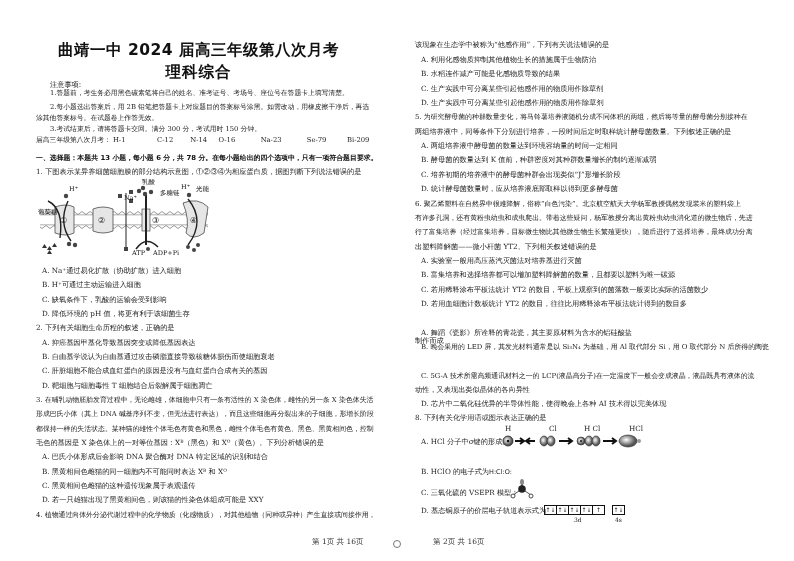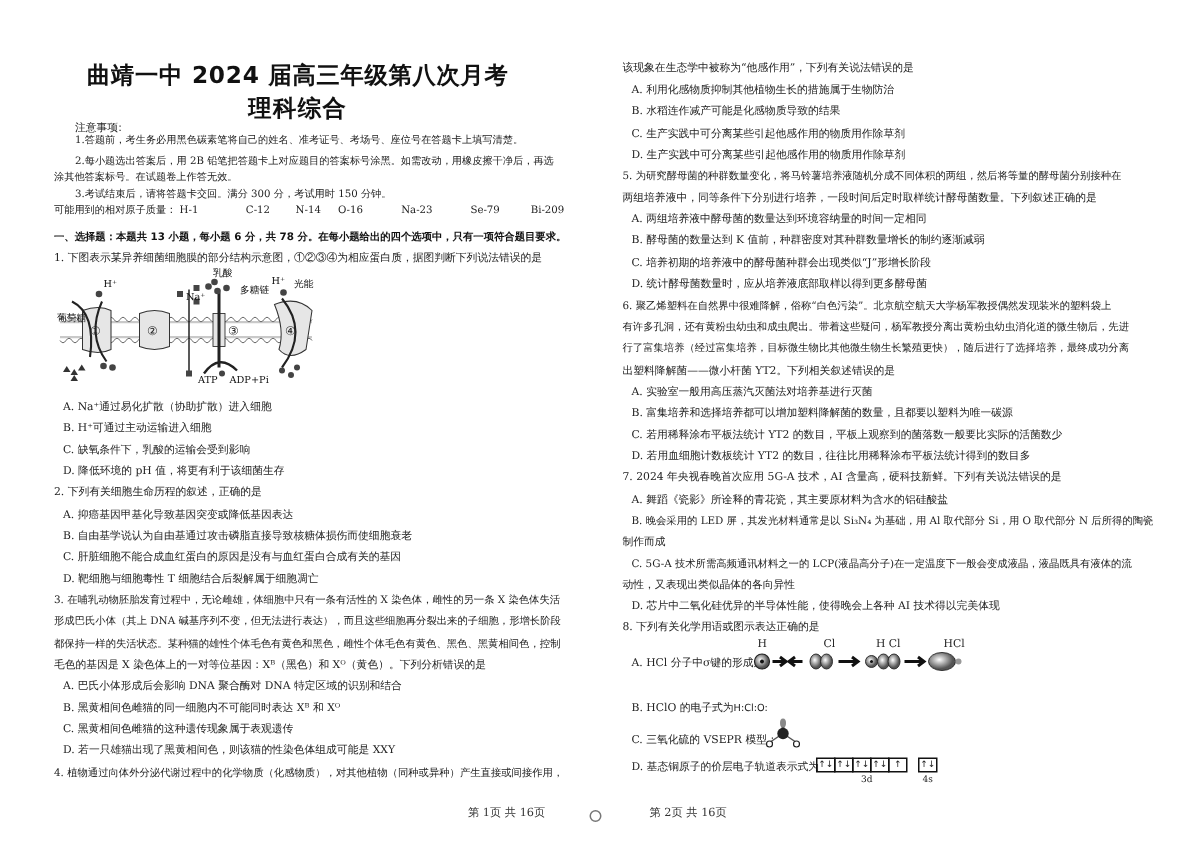--- a/index.html
+++ b/index.html
@@ -30,21 +30,21 @@
   <div class="title t1">曲靖一中 2024 届高三年级第八次月考</div>
   <div class="title t2">理科综合</div>
 
   <div class="line sans" style="left:50px;top:80px;">注意事项:</div>
   <div class="line" style="left:50px;top:88px;font-size:6.8px;">1.答题前，考生务必用黑色碳素笔将自己的姓名、准考证号、考场号、座位号在答题卡上填写清楚。</div>
   <div class="line" style="left:50px;top:102px;font-size:6.8px;">2.每小题选出答案后，用 2B 铅笔把答题卡上对应题目的答案标号涂黑。如需改动，用橡皮擦干净后，再选</div>
   <div class="line" style="left:36px;top:113px;font-size:6.8px;">涂其他答案标号。在试题卷上作答无效。</div>
   <div class="line" style="left:50px;top:124px;font-size:6.8px;">3.考试结束后，请将答题卡交回。满分 300 分，考试用时 150 分钟。</div>
 
   <div class="line masses" style="left:36px;top:135px;font-size:6.8px;">
-    <span>可能用到的相对原子质量：</span>
+    <span>届高三年级第八次月考：</span>
     <span style="width:42px">H-1</span>
     <span style="width:31px">C-12</span>
     <span style="width:26px">N-14</span>
     <span style="width:40px">O-16</span>
     <span style="width:44px">Na-23</span>
     <span style="width:38px">Se-79</span>
     <span>Bi-209</span>
   </div>
 
   <div class="line bold" style="left:36px;top:153px;font-size:6.9px;">一、选择题：本题共 13 小题，每小题 6 分，共 78 分。在每小题给出的四个选项中，只有一项符合题目要求。</div>
@@ -164,24 +164,23 @@
 
   <div class="line" style="left:18px;top:199px;font-size:6.9px;">6.  聚乙烯塑料在自然界中很难降解，俗称“白色污染”。北京航空航天大学杨军教授偶然发现装米的塑料袋上</div>
   <div class="line" style="left:18px;top:213px;font-size:6.9px;">有许多孔洞，还有黄粉虫幼虫和成虫爬出。带着这些疑问，杨军教授分离出黄粉虫幼虫消化道的微生物后，先进</div>
   <div class="line" style="left:18px;top:227px;font-size:6.9px;">行了富集培养（经过富集培养，目标微生物比其他微生物生长繁殖更快），随后进行了选择培养，最终成功分离</div>
   <div class="line" style="left:18px;top:242px;">出塑料降解菌——微小杆菌 YT2。下列相关叙述错误的是</div>
   <div class="line" style="left:24px;top:256px;">A.  实验室一般用高压蒸汽灭菌法对培养基进行灭菌</div>
   <div class="line" style="left:24px;top:270px;">B.  富集培养和选择培养都可以增加塑料降解菌的数量，且都要以塑料为唯一碳源</div>
   <div class="line" style="left:24px;top:285px;">C.  若用稀释涂布平板法统计 YT2 的数目，平板上观察到的菌落数一般要比实际的活菌数少</div>
   <div class="line" style="left:24px;top:299px;">D.  若用血细胞计数板统计 YT2 的数目，往往比用稀释涂布平板法统计得到的数目多</div>
 
-  <div class="line" style="left:18px;top:313px;">7.  2024 年央视春晚首次应用 5G-A 技术，AI 含量高，硬科技新鲜。下列有关说法错误的是</div>
   <div class="line" style="left:24px;top:328px;">A.  舞蹈《瓷影》所诠释的青花瓷，其主要原材料为含水的铝硅酸盐</div>
   <div class="line" style="left:24px;top:342px;font-size:6.9px;">B.  晚会采用的 LED 屏，其发光材料通常是以 Si₃N₄ 为基础，用 Al 取代部分 Si，用 O 取代部分 N 后所得的陶瓷</div>
-  <div class="line" style="left:18px;top:356px;">制作而成</div>
+  <div class="line" style="left:18px;top:336px;">制作而成</div>
   <div class="line" style="left:24px;top:371px;font-size:6.9px;">C.  5G-A 技术所需高频通讯材料之一的 LCP(液晶高分子)在一定温度下一般会变成液晶，液晶既具有液体的流</div>
   <div class="line" style="left:18px;top:385px;">动性，又表现出类似晶体的各向异性</div>
   <div class="line" style="left:24px;top:399px;">D.  芯片中二氧化硅优异的半导体性能，使得晚会上各种 AI 技术得以完美体现</div>
 
   <div class="line" style="left:18px;top:413px;">8.  下列有关化学用语或图示表达正确的是</div>
 
   <div class="line" style="left:108px;top:424px;">H</div>
   <div class="line" style="left:152px;top:424px;">Cl</div>
   <div class="line" style="left:187px;top:424px;">H  Cl</div>
   <div class="line" style="left:232px;top:424px;">HCl</div>

